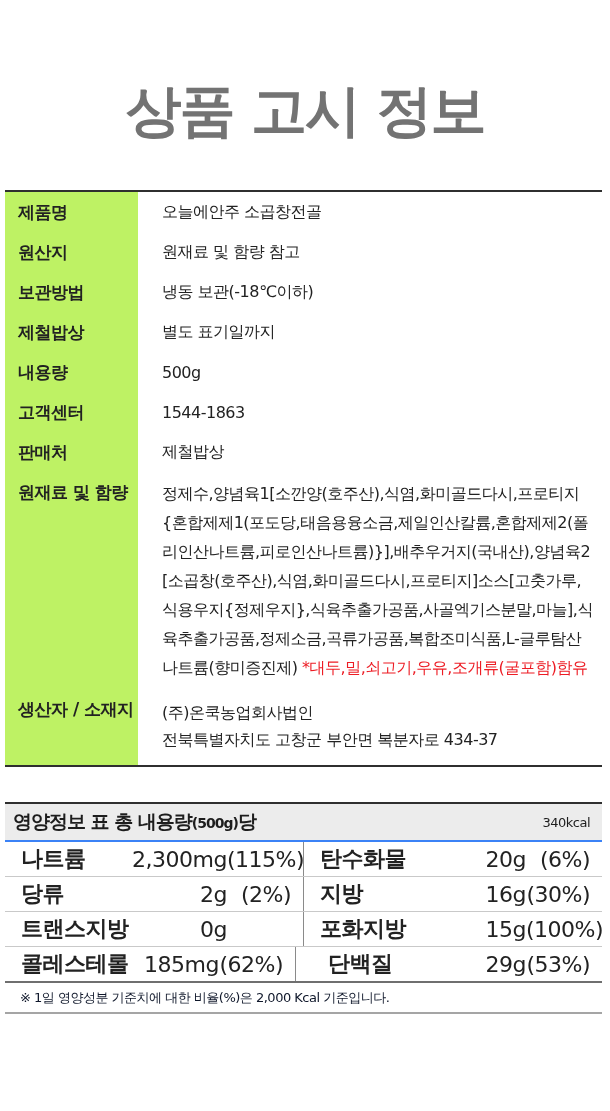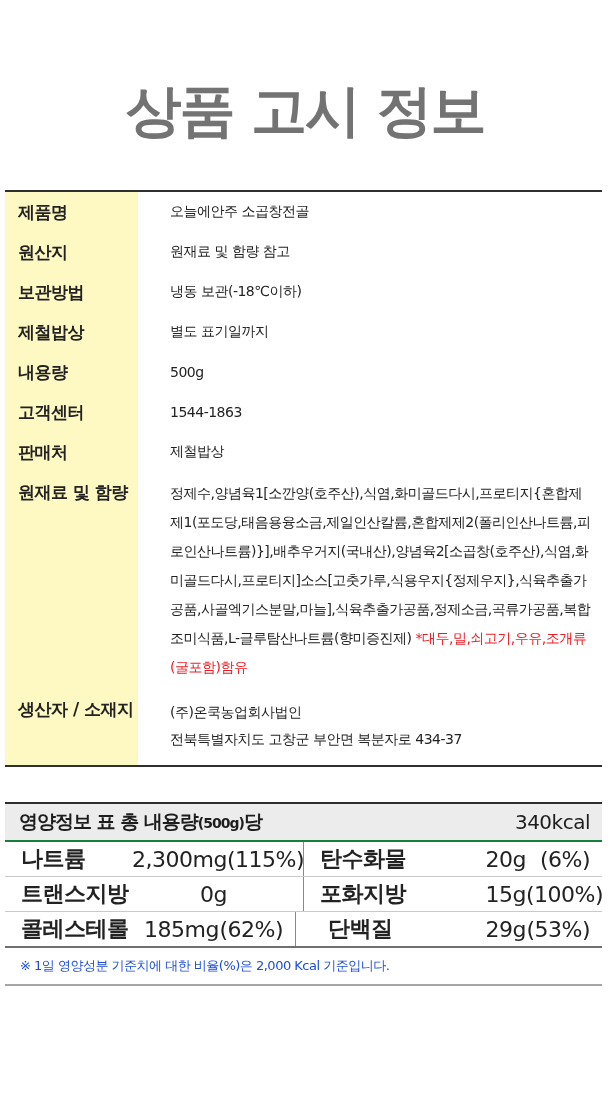--- a/index.html
+++ b/index.html
@@ -24,33 +24,33 @@
   .ptable{
     margin:40px 0 0 5px;
     width:597px;
     border-top:2px solid #2f2f2f;
     border-bottom:2px solid #2f2f2f;
     box-sizing:border-box;
   }
   .p-row{display:flex;min-height:40px;}
   .p-label{
     flex:0 0 133px;width:133px;
-    background:#fef9c3;
+    background:#bef264;
     box-sizing:border-box;
     padding-left:13px;
     font-size:17px;font-weight:700;
     letter-spacing:-0.5px;
     display:flex;align-items:center;
     color:#222;
   }
   .p-value{
     flex:1;
     box-sizing:border-box;
-    padding-left:32px;padding-right:8px;
-    font-size:14px;
+    padding-left:24px;padding-right:8px;
+    font-size:16px;
     letter-spacing:-0.5px;
     display:flex;align-items:center;
     color:#222;
   }
   .p-row.multi .p-label{align-items:flex-start;padding-top:9px;}
   .p-row.multi .p-value{
     display:block;
     padding-top:7px;padding-bottom:7px;
     line-height:29px;
     word-break:break-all;
@@ -60,49 +60,49 @@
   
   .ntable{
     margin:35px 0 0 5px;
     width:597px;
     box-sizing:border-box;
   }
   .n-header{
     height:40px;
     background:#ececec;
     border-top:2px solid #2f2f2f;
-    border-bottom:2px solid #15803d;
+    border-bottom:2px solid #3b82f6;
     box-sizing:border-box;
     display:flex;align-items:center;justify-content:space-between;
-    padding:0 12px 0 14px;
+    padding:0 12px 0 8px;
   }
   .n-title{font-size:19px;font-weight:700;letter-spacing:-1px;color:#1d1d1d;}
   .n-title .small{font-size:14px;}
-  .n-kcal{font-size:20px;font-weight:400;letter-spacing:-0.5px;color:#1d1d1d;}
+  .n-kcal{font-size:13px;font-weight:400;letter-spacing:-0.5px;color:#1d1d1d;}
   .n-row{display:flex;height:34px;border-bottom:1px solid #c9c9c9;}
   .n-row.last{border-bottom:none;gap:16px;}
   .n-half{
     flex:1;display:flex;align-items:center;
     box-sizing:border-box;
     padding:0 12px 0 16px;
     font-size:22px;letter-spacing:-0.5px;justify-content:space-between;
   }
   .n-half.lhalf{border-right:1px solid #8a8a8a;}
   .n-label{font-weight:700;color:#222;}
   .n-amount{margin-left:auto;color:#222;}
   .n-pct{width:64px;text-align:right;color:#222;}
   .n-footnote{
-    height:40px;
+    height:33px;
     border-top:2px solid #6f6f6f;
     border-bottom:2px solid #a5a5a5;
     box-sizing:border-box;
     display:flex;align-items:center;
     padding-left:15px;
     font-size:13px;letter-spacing:-0.5px;
-    color:#1d4ed8;
+    color:#0f172a;
   }
 </style>
 </head>
 <body>
 
 <h1 class="title">상품 고시 정보</h1>
 
 <div class="ptable">
   <div class="p-row">
     <div class="p-label">제품명</div>
@@ -157,20 +157,32 @@
       <span class="n-amount">2,300mg</span>
       <span class="n-pct">(115%)</span>
     </div>
     <div class="n-half">
       <span class="n-label">탄수화물</span>
       <span class="n-amount">20g</span>
       <span class="n-pct">(6%)</span>
     </div>
   </div>
 
+  <div class="n-row">
+    <div class="n-half lhalf">
+      <span class="n-label">당류</span>
+      <span class="n-amount">2g</span>
+      <span class="n-pct">(2%)</span>
+    </div>
+    <div class="n-half">
+      <span class="n-label">지방</span>
+      <span class="n-amount">16g</span>
+      <span class="n-pct">(30%)</span>
+    </div>
+  </div>
 
   <div class="n-row">
     <div class="n-half lhalf">
       <span class="n-label">트랜스지방</span>
       <span class="n-amount">0g</span>
       <span class="n-pct"></span>
     </div>
     <div class="n-half">
       <span class="n-label">포화지방</span>
       <span class="n-amount">15g</span>

